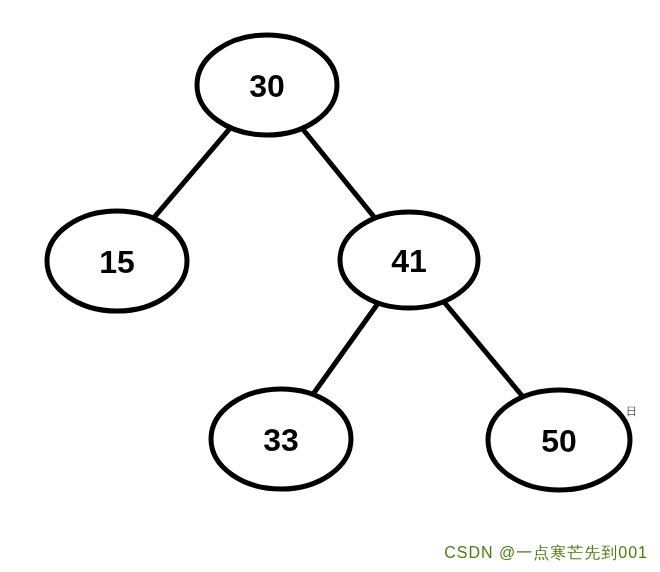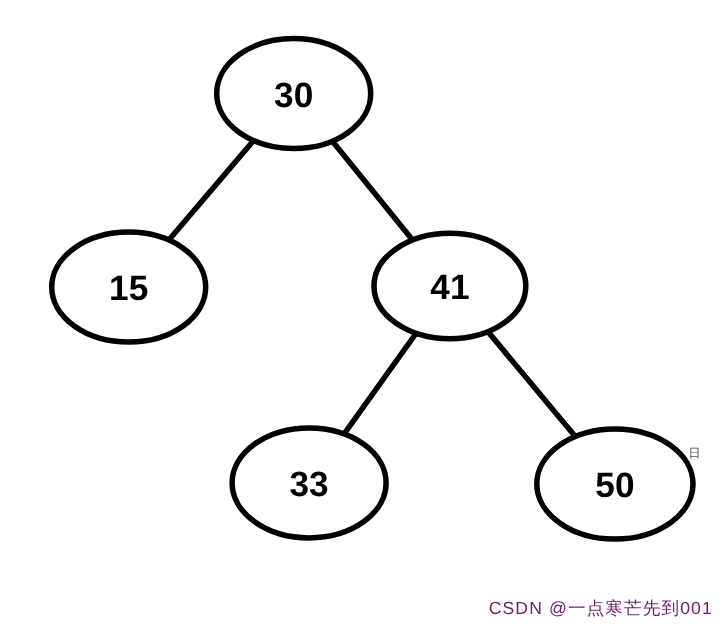--- a/index.html
+++ b/index.html
@@ -58,14 +58,14 @@
       <ellipse cx="409" cy="260" rx="69" ry="48" fill="#ffffff" stroke="#000000" stroke-width="5"></ellipse>
       <text x="409" y="261" text-anchor="middle" dominant-baseline="central" fill="#000000" font-size="32" class="node-label">41</text>
       <ellipse cx="281" cy="439" rx="70" ry="50" fill="#ffffff" stroke="#000000" stroke-width="5"></ellipse>
       <text x="281" y="440" text-anchor="middle" dominant-baseline="central" fill="#000000" font-size="32" class="node-label">33</text>
       <ellipse cx="559" cy="440" rx="71" ry="50" fill="#ffffff" stroke="#000000" stroke-width="5"></ellipse>
       <text x="559" y="441" text-anchor="middle" dominant-baseline="central" fill="#000000" font-size="32" class="node-label">50</text>
     </svg>
 
   <span class="artifact-glyph" style="color: rgb(77, 77, 77);">日</span>
 
-  <div class="watermark" style="color: #701a75;">CSDN @一点寒芒先到001</div>
+  <div class="watermark" style="color: #4d7c0f;">CSDN @一点寒芒先到001</div>
 </div>
 
 </body></html>

